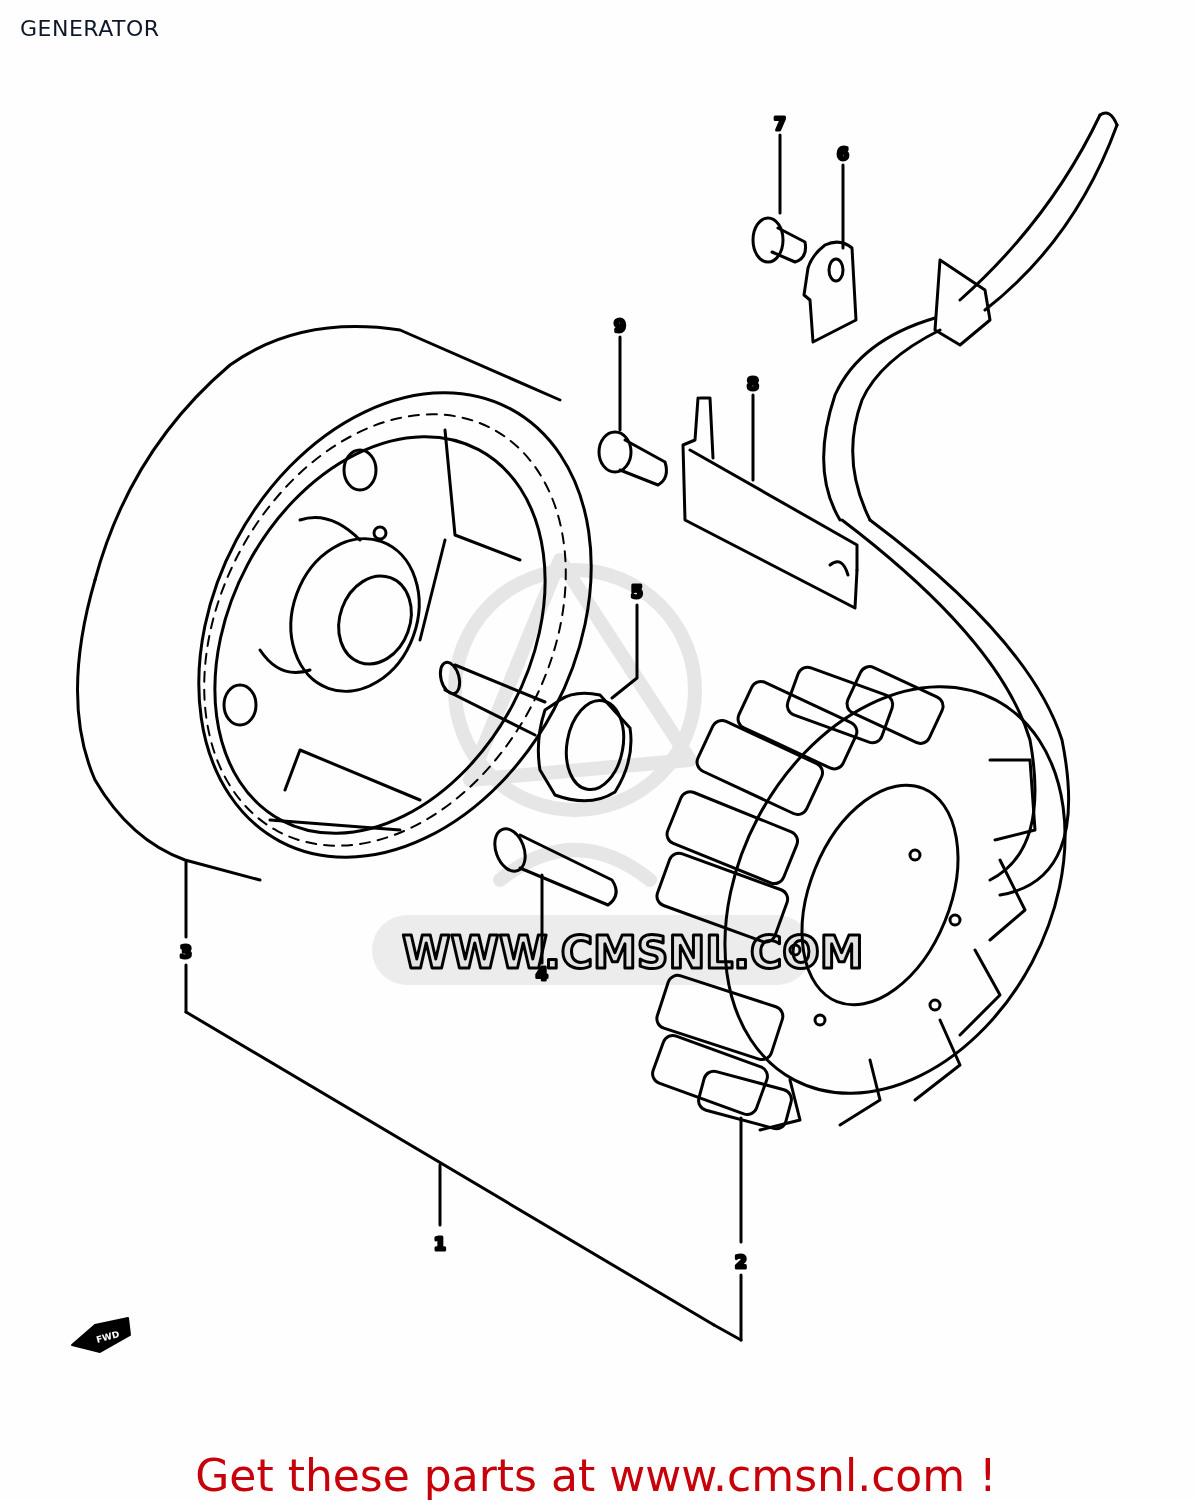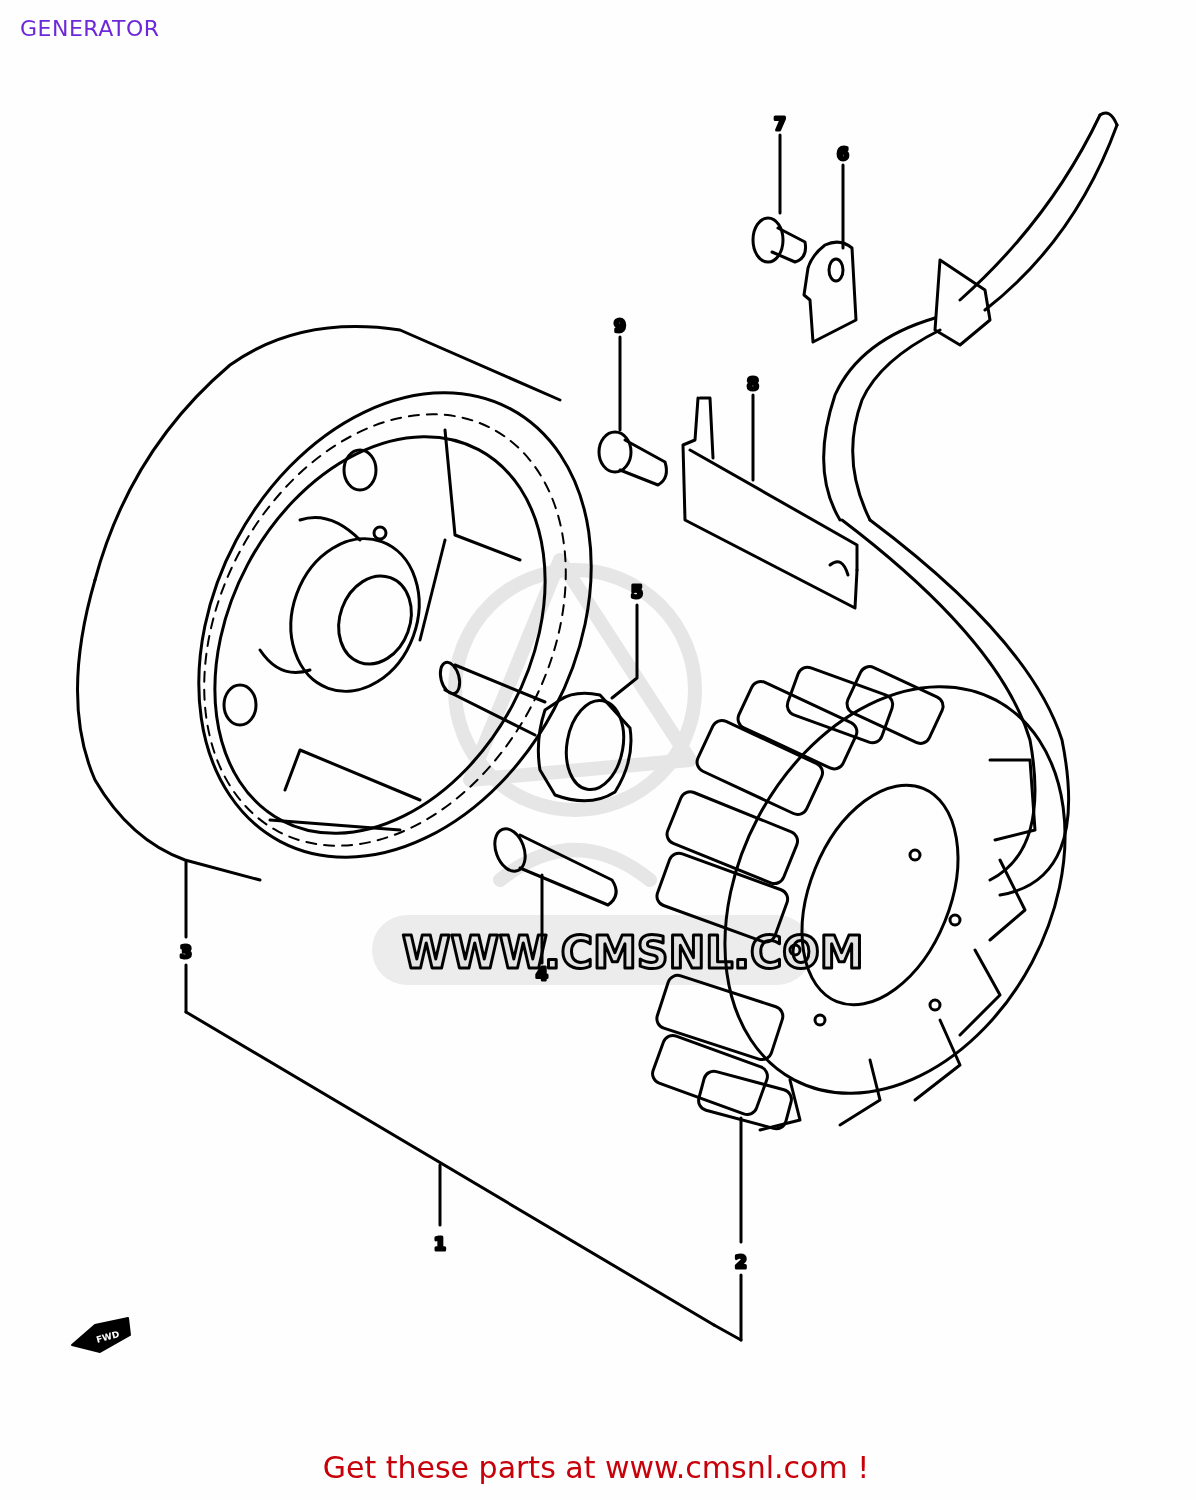--- a/index.html
+++ b/index.html
@@ -1,19 +1,19 @@
 <!DOCTYPE html>
 <html><head>
 <meta charset="utf-8">
 <style>
   html, body { margin: 0; padding: 0; background: #fdfefd; }
   body { width: 1196px; height: 1500px; position: relative; overflow: hidden; font-family: "DejaVu Sans", sans-serif; }
-  .title { position: absolute; left: 20px; top: 16px; font-size: 22px; color: #6d28d9; letter-spacing: 0.5px; font-family: "DejaVu Sans", sans-serif; }
+  .title { position: absolute; left: 20px; top: 16px; font-size: 22px; color: #0f172a; letter-spacing: 0.5px; font-family: "DejaVu Sans", sans-serif; }
   .diagram { position: absolute; left: 0; top: 0; width: 1196px; height: 1500px; }
-  .footer { position: absolute; left: 0; width: 1196px; top: 1450px; text-align: center; font-size: 30px; color: #c8000a; font-family: "DejaVu Sans", sans-serif; }
+  .footer { position: absolute; left: 0; width: 1196px; top: 1450px; text-align: center; font-size: 44px; color: #c8000a; font-family: "DejaVu Sans", sans-serif; }
   .footer span { position: relative; left: -2px; }
   .callout { font-family: "DejaVu Sans", sans-serif; font-weight: bold; font-size: 17px; fill: #000; }
   .wm-text { font-family: "DejaVu Sans", sans-serif; font-weight: bold; font-size: 44px; fill: #e3e3e3; }
   .part { cursor: pointer; }
 </style>
 </head>
 <body>
 
 <div class="title">GENERATOR</div>
 

